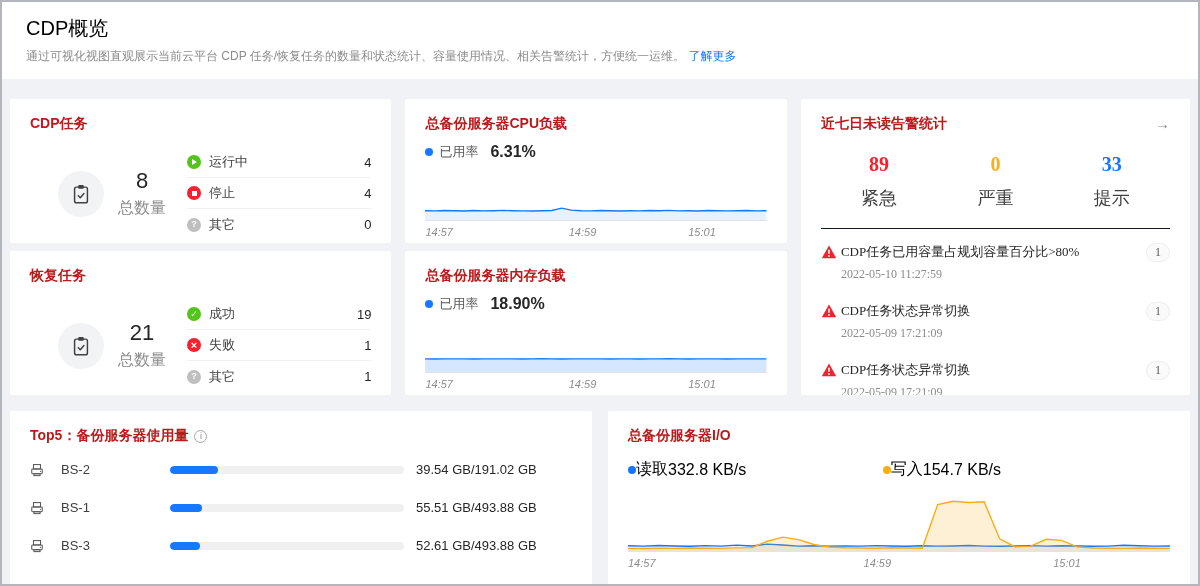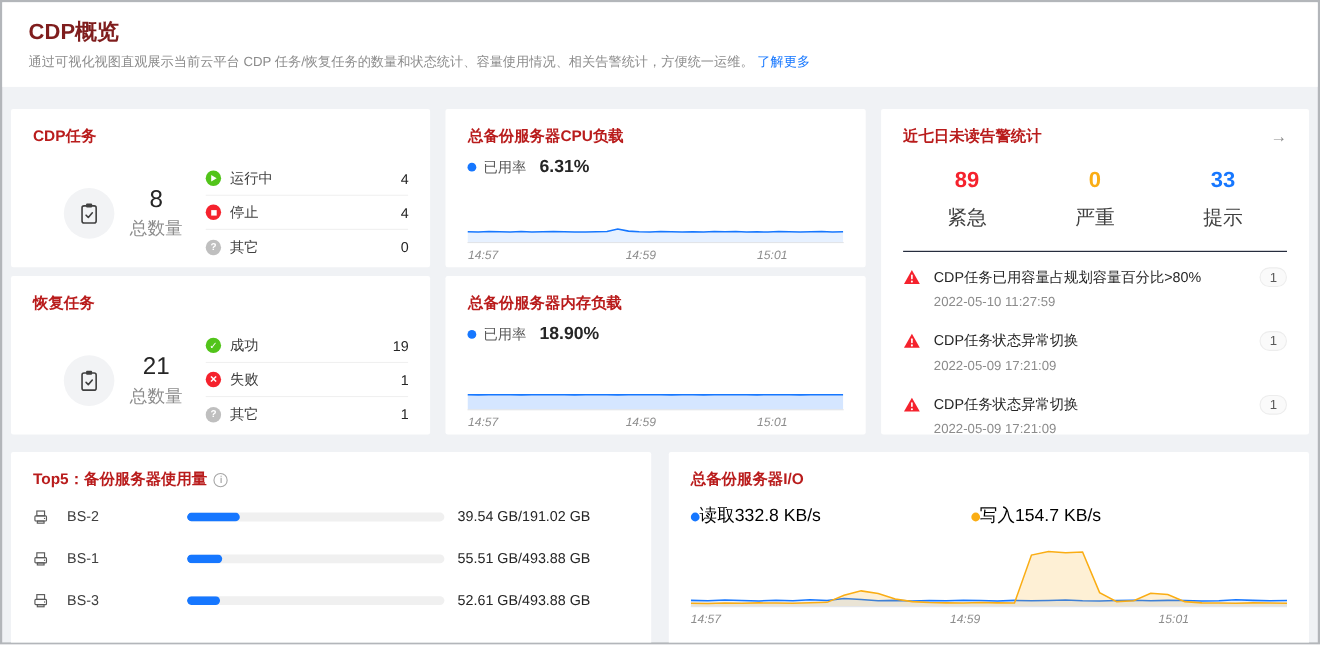--- a/index.html
+++ b/index.html
@@ -1,31 +1,31 @@
 <!DOCTYPE html>
 <html><head>
 <meta charset="utf-8">
 <style>
   * { box-sizing: border-box; margin: 0; padding: 0; }
   html,body { background:#fff; font-family:"Liberation Sans","DejaVu Sans",sans-serif; }
   .frame { width:1200px; height:586px; border:2px solid #b3b6ba; background:#f0f2f5; overflow:hidden; }
 
   
   .header { background:#fff; padding:13px 24px 14px; }
-  .page-title { font-size:20px; font-weight:bold; color:#7f1d1d; }
+  .page-title { font-size:20px; font-weight:normal; color:#000000; }
   .page-sub { margin-top:6px; font-size:12px; color:#8c8c8c; }
   .page-sub a { color:#1677ff; text-decoration:none; cursor:pointer; }
 
   .content { padding:20px 8px 8px; }
   .top-grid { display:grid; grid-template-columns:1fr 1fr 1.02fr; grid-template-rows:144px 144px; gap:8px 14px; }
   .bottom-grid { display:grid; grid-template-columns:1fr 1fr; gap:16px; margin-top:16px; }
 
   .card { background:#fff; border-radius:2px; padding:16px 20px; overflow:hidden; }
   .card h2 { font-size:14px; font-weight:bold; color:#b91c1c; }
-  .card.span2 { grid-column:3; grid-row:1 / 3; }
+  .card.span2 { grid-column:3; grid-row:1 / 3;font-family:Liberation Serif, serif; }
   .card.tall { height:180px; }
 
   
   .task-body { display:flex; align-items:center; margin-top:14px; }
   .total-block { display:flex; align-items:center; gap:14px; width:46%; padding-left:28px; }
   .big-icon { width:46px; height:46px; border-radius:50%; background:#f2f3f5; display:flex; align-items:center; justify-content:center; flex:none; }
   .total-num { text-align:center; }
   .total-num .num { font-size:22px; color:#262626; font-weight:500; }
   .total-num .lbl { font-size:16px; color:#8c8c8c; margin-top:4px; }
   .status-list { flex:1; list-style:none; }
@@ -64,21 +64,21 @@
   .alert-stats { display:flex; margin-top:20px; padding-bottom:18px; border-bottom:1px solid #0f172a; }
   .stat { flex:1; text-align:center; }
   .stat .v { font-size:20px; font-weight:bold; }
   .stat.red .v { color:#f5222d; }
   .stat.orange .v { color:#faad14; }
   .stat.blue .v { color:#1677ff; }
   .stat .l { font-size:18px; color:#404040; margin-top:10px; }
   .alert-list { margin-top:4px; }
   .alert-item { display:flex; align-items:flex-start; padding:10px 0; cursor:pointer; }
   .alert-item svg { flex:none; margin-top:1px; }
-  .alert-mid { flex:1; margin-left:12px; }
+  .alert-mid { flex:1; margin-left:4px; }
   .alert-text { font-size:13px; color:#262626; }
   .alert-time { font-size:12px; color:#8c8c8c; margin-top:6px; }
   .count-badge { flex:none; background:#fafafa; border:1px solid #ededed; border-radius:10px; font-size:12px; color:#595959; padding:1px 8px; margin-left:8px; }
 
   
   .t5-head { display:flex; align-items:center; gap:6px; }
   .info-ic { width:13px; height:13px; border:1px solid #a6a6a6; border-radius:50%; color:#8c8c8c; font-size:9px; display:inline-flex; align-items:center; justify-content:center; cursor:pointer; }
   .srv-row { display:flex; align-items:center; height:29px; margin-top:9px; }
   .srv-name { display:flex; align-items:center; width:140px; font-size:13px; color:#404040; gap:17px; }
   .bar-track { flex:1; height:8px; background:#f0f0f0; border-radius:4px; overflow:hidden; }

